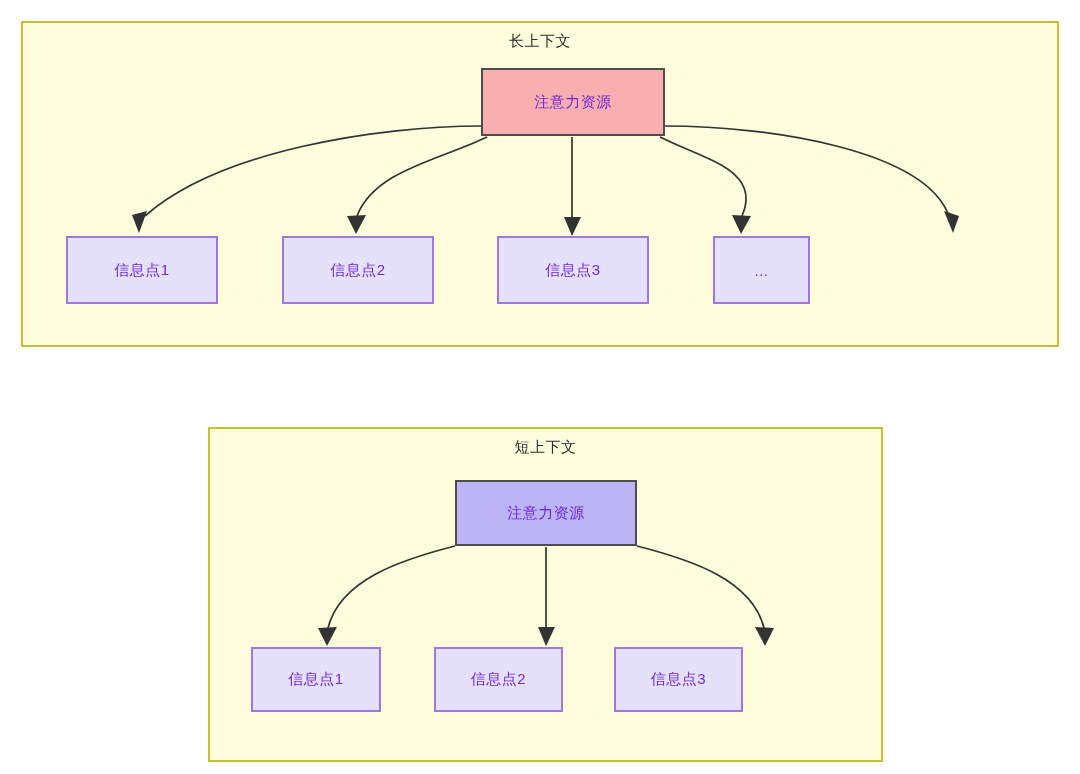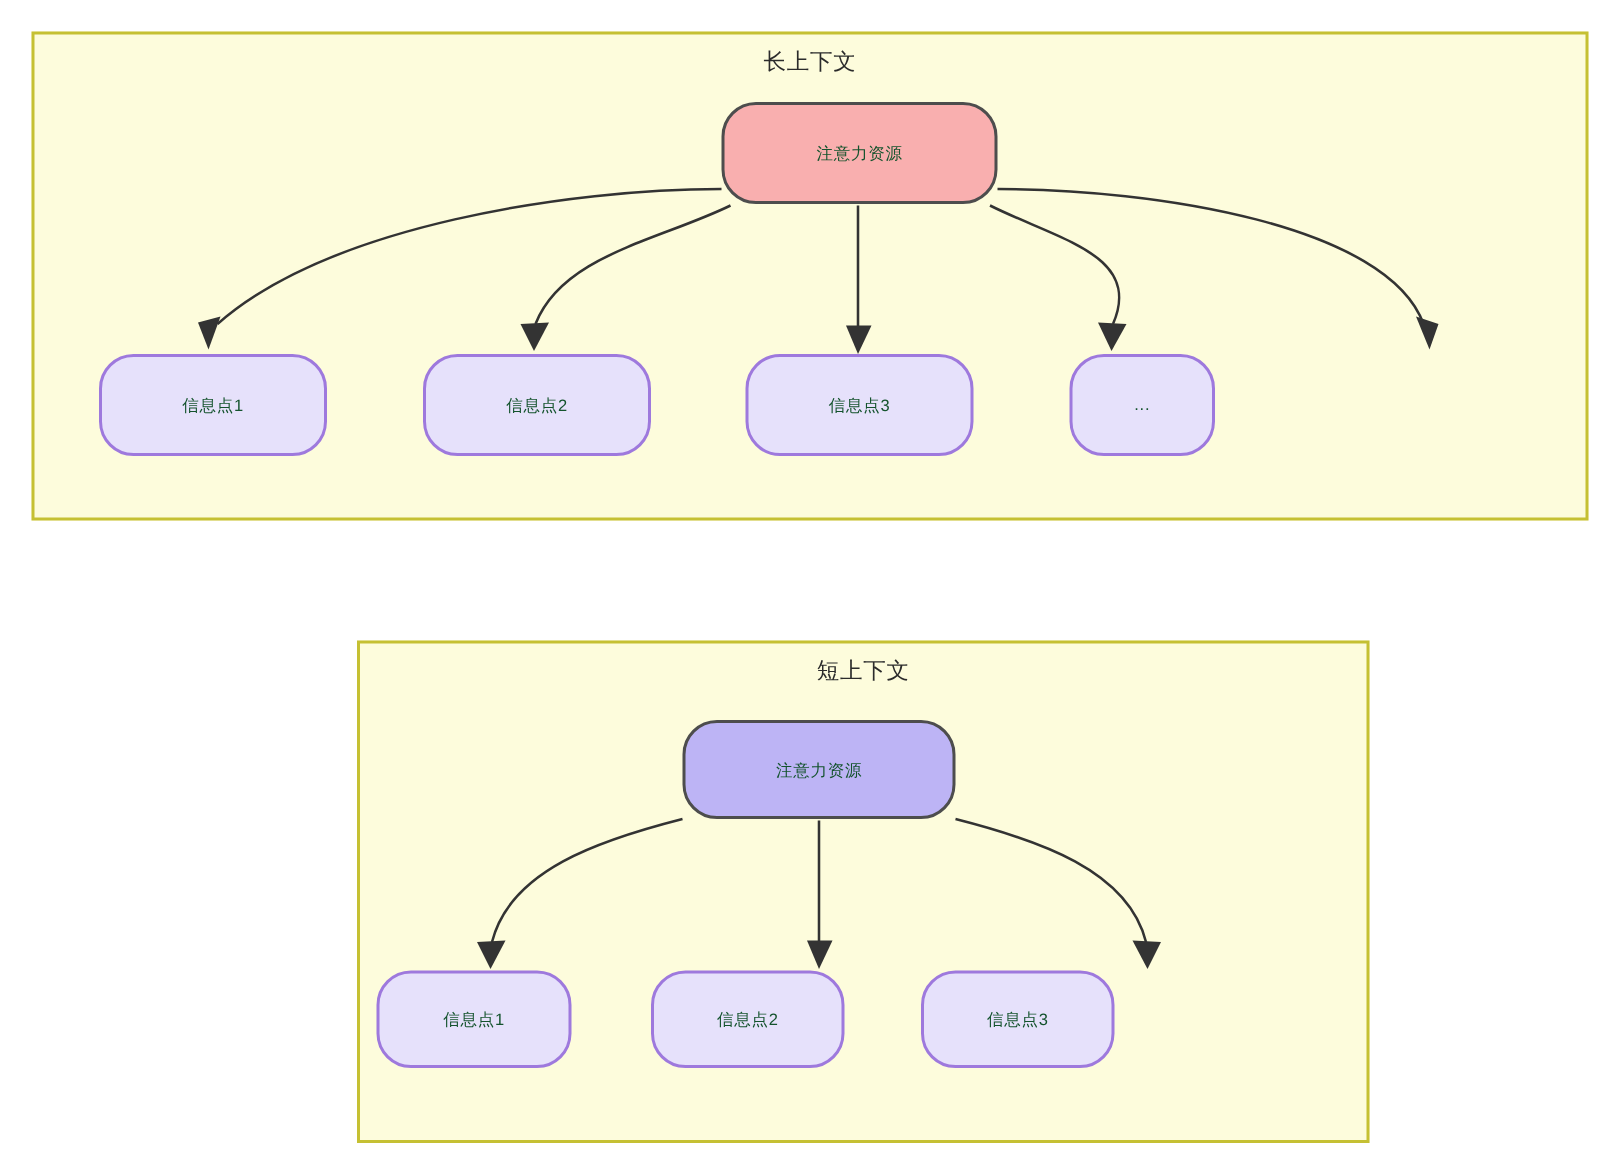--- a/index.html
+++ b/index.html
@@ -30,42 +30,40 @@
     left: 21px;
     top: 21px;
     width: 1038px;
     height: 326px;
   }
   #container-short {
     left: 208px;
     top: 427px;
     width: 675px;
     height: 335px;
-    margin-left: 30px;
   }
   .container-title {
     position: absolute;
     width: 100%;
     text-align: center;
     top: 9px;
     left: 0;
     font-size: 15px;
     color: #2b2b2b;
     letter-spacing: 0.5px;
   }
   .node {
     position: absolute;
     box-sizing: border-box;
     display: flex;
     align-items: center;
     justify-content: center;
-    font-size: 11px;
-    color: #14532d;
+    font-size: 15px;
+    color: #6d28d9;
     letter-spacing: 0.5px;
-    border-radius: 23px;
   }
   .node-root-pink {
     background: #f9afaf;
     border: 2px solid #4d4d4d;
   }
   .node-root-blue {
     background: #bdb4f5;
     border: 2px solid #4d4d4d;
   }
   .node-leaf {

